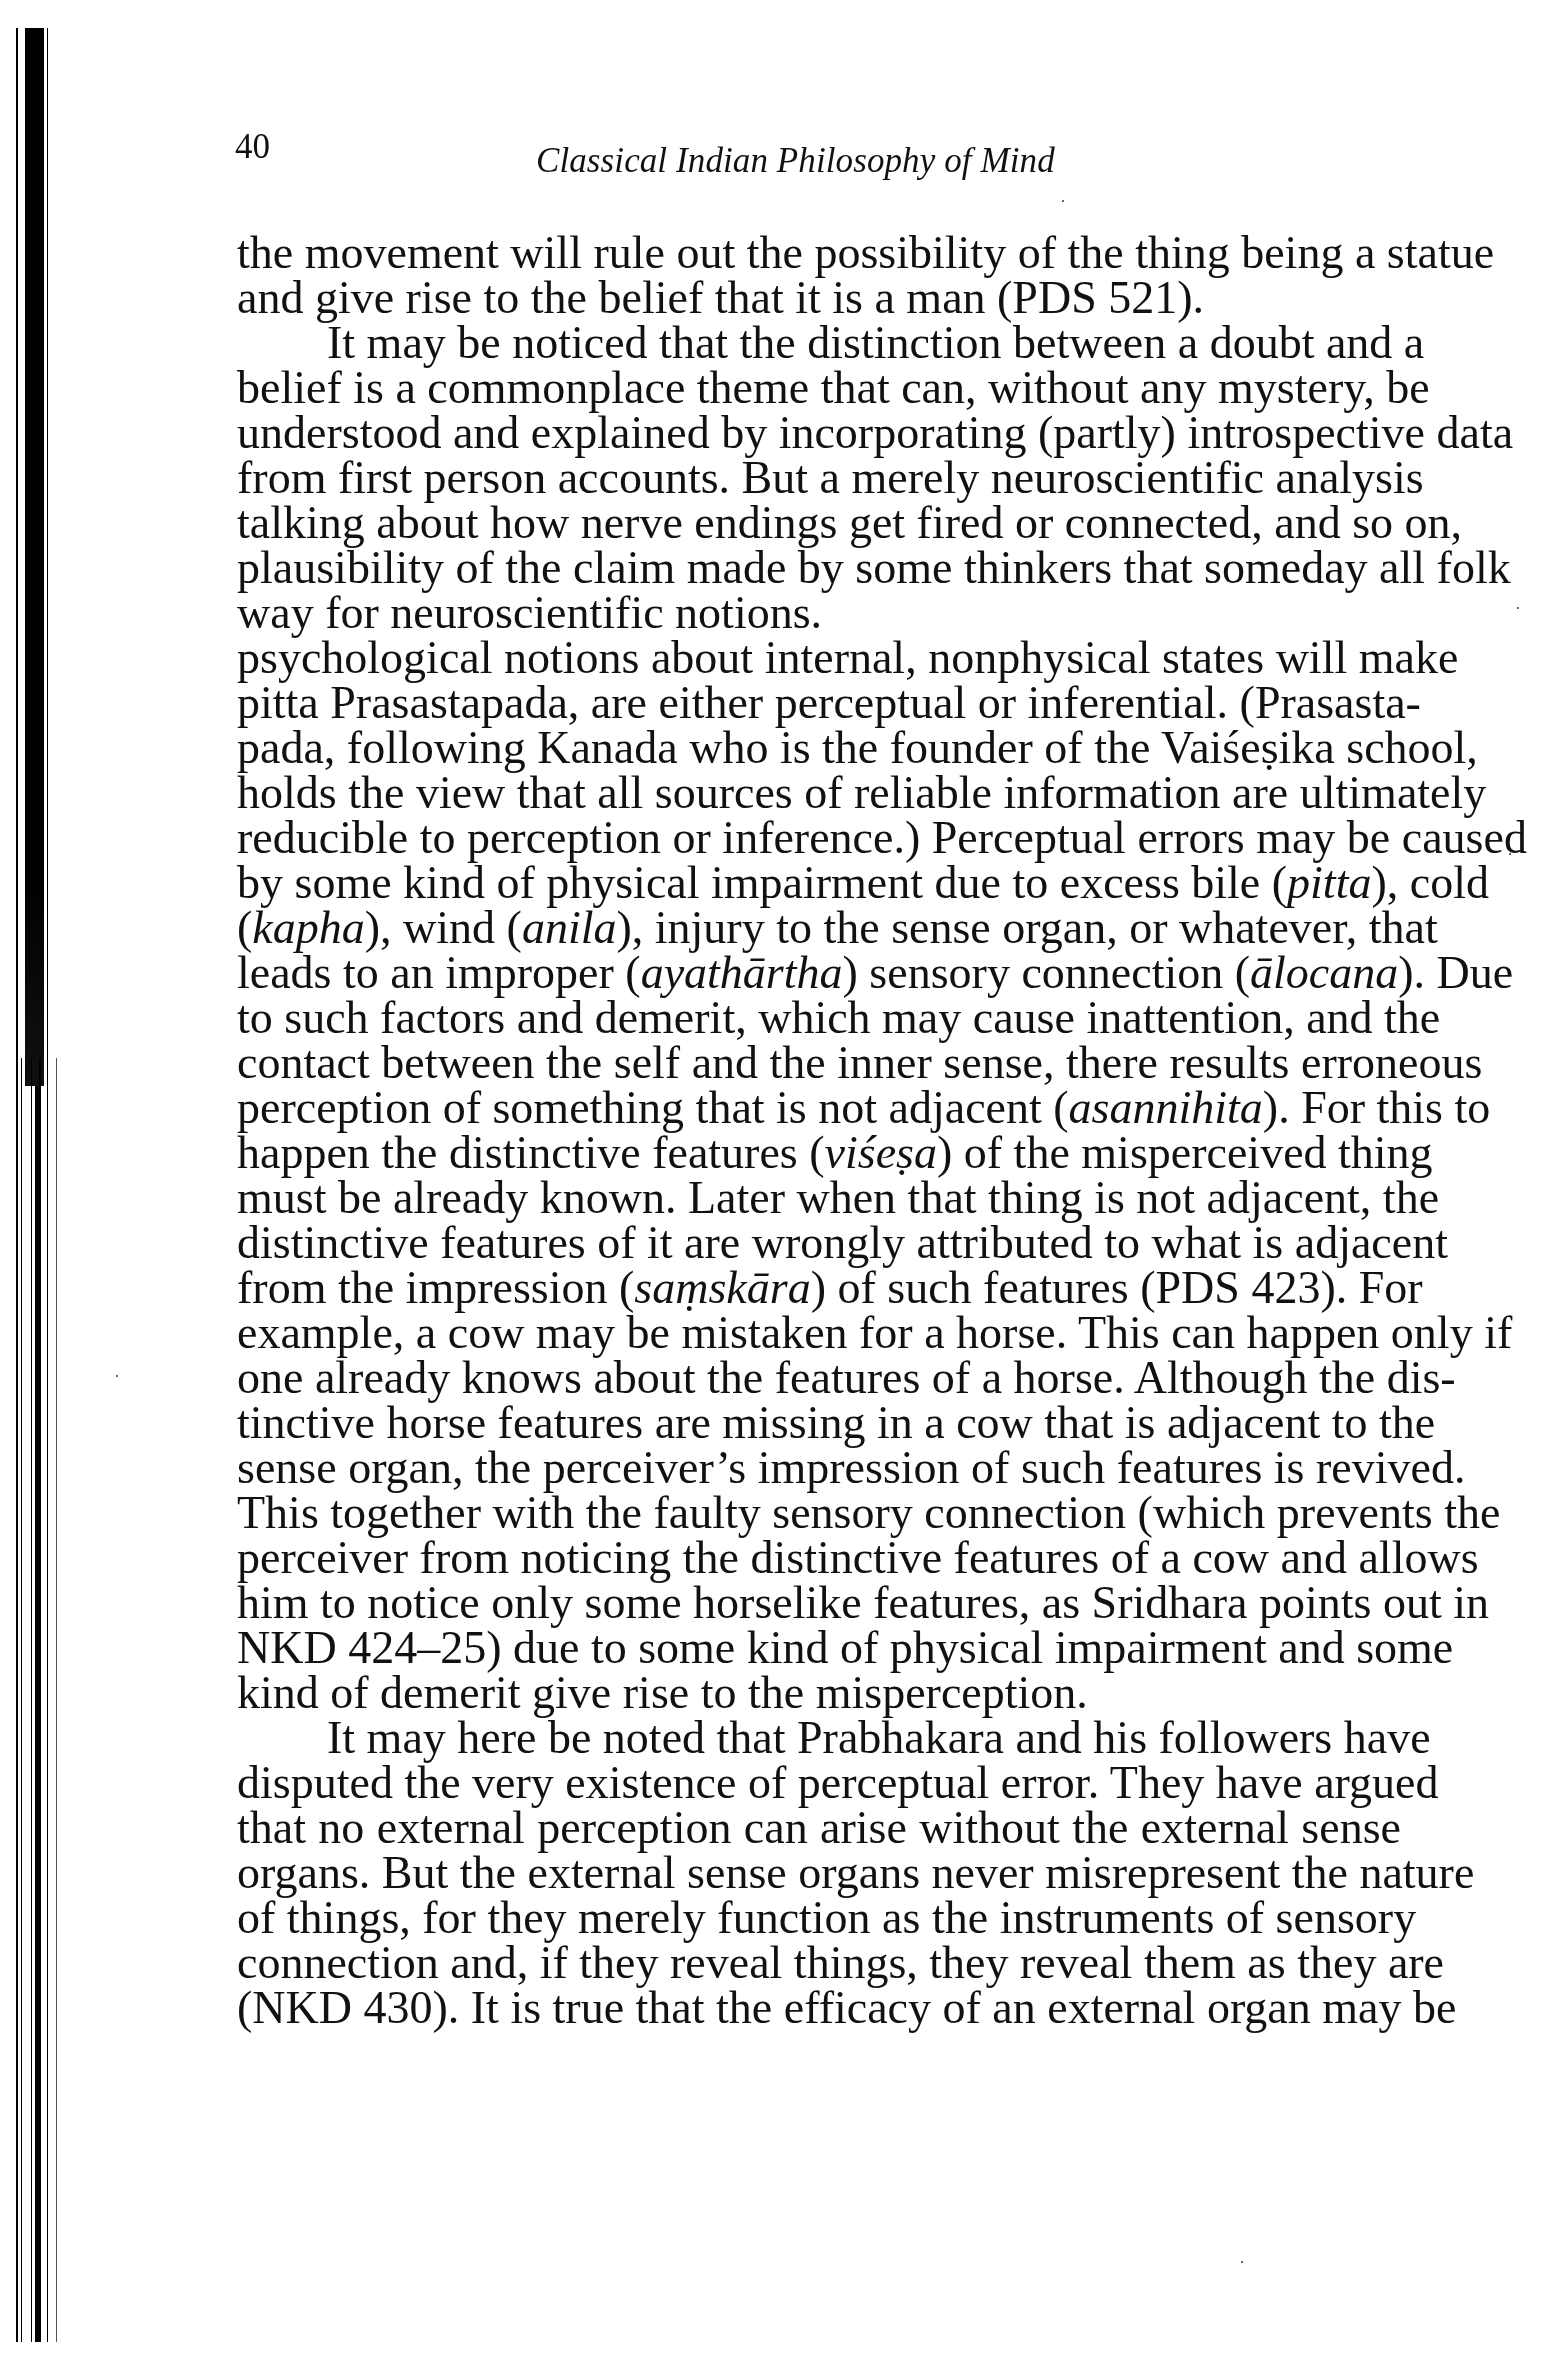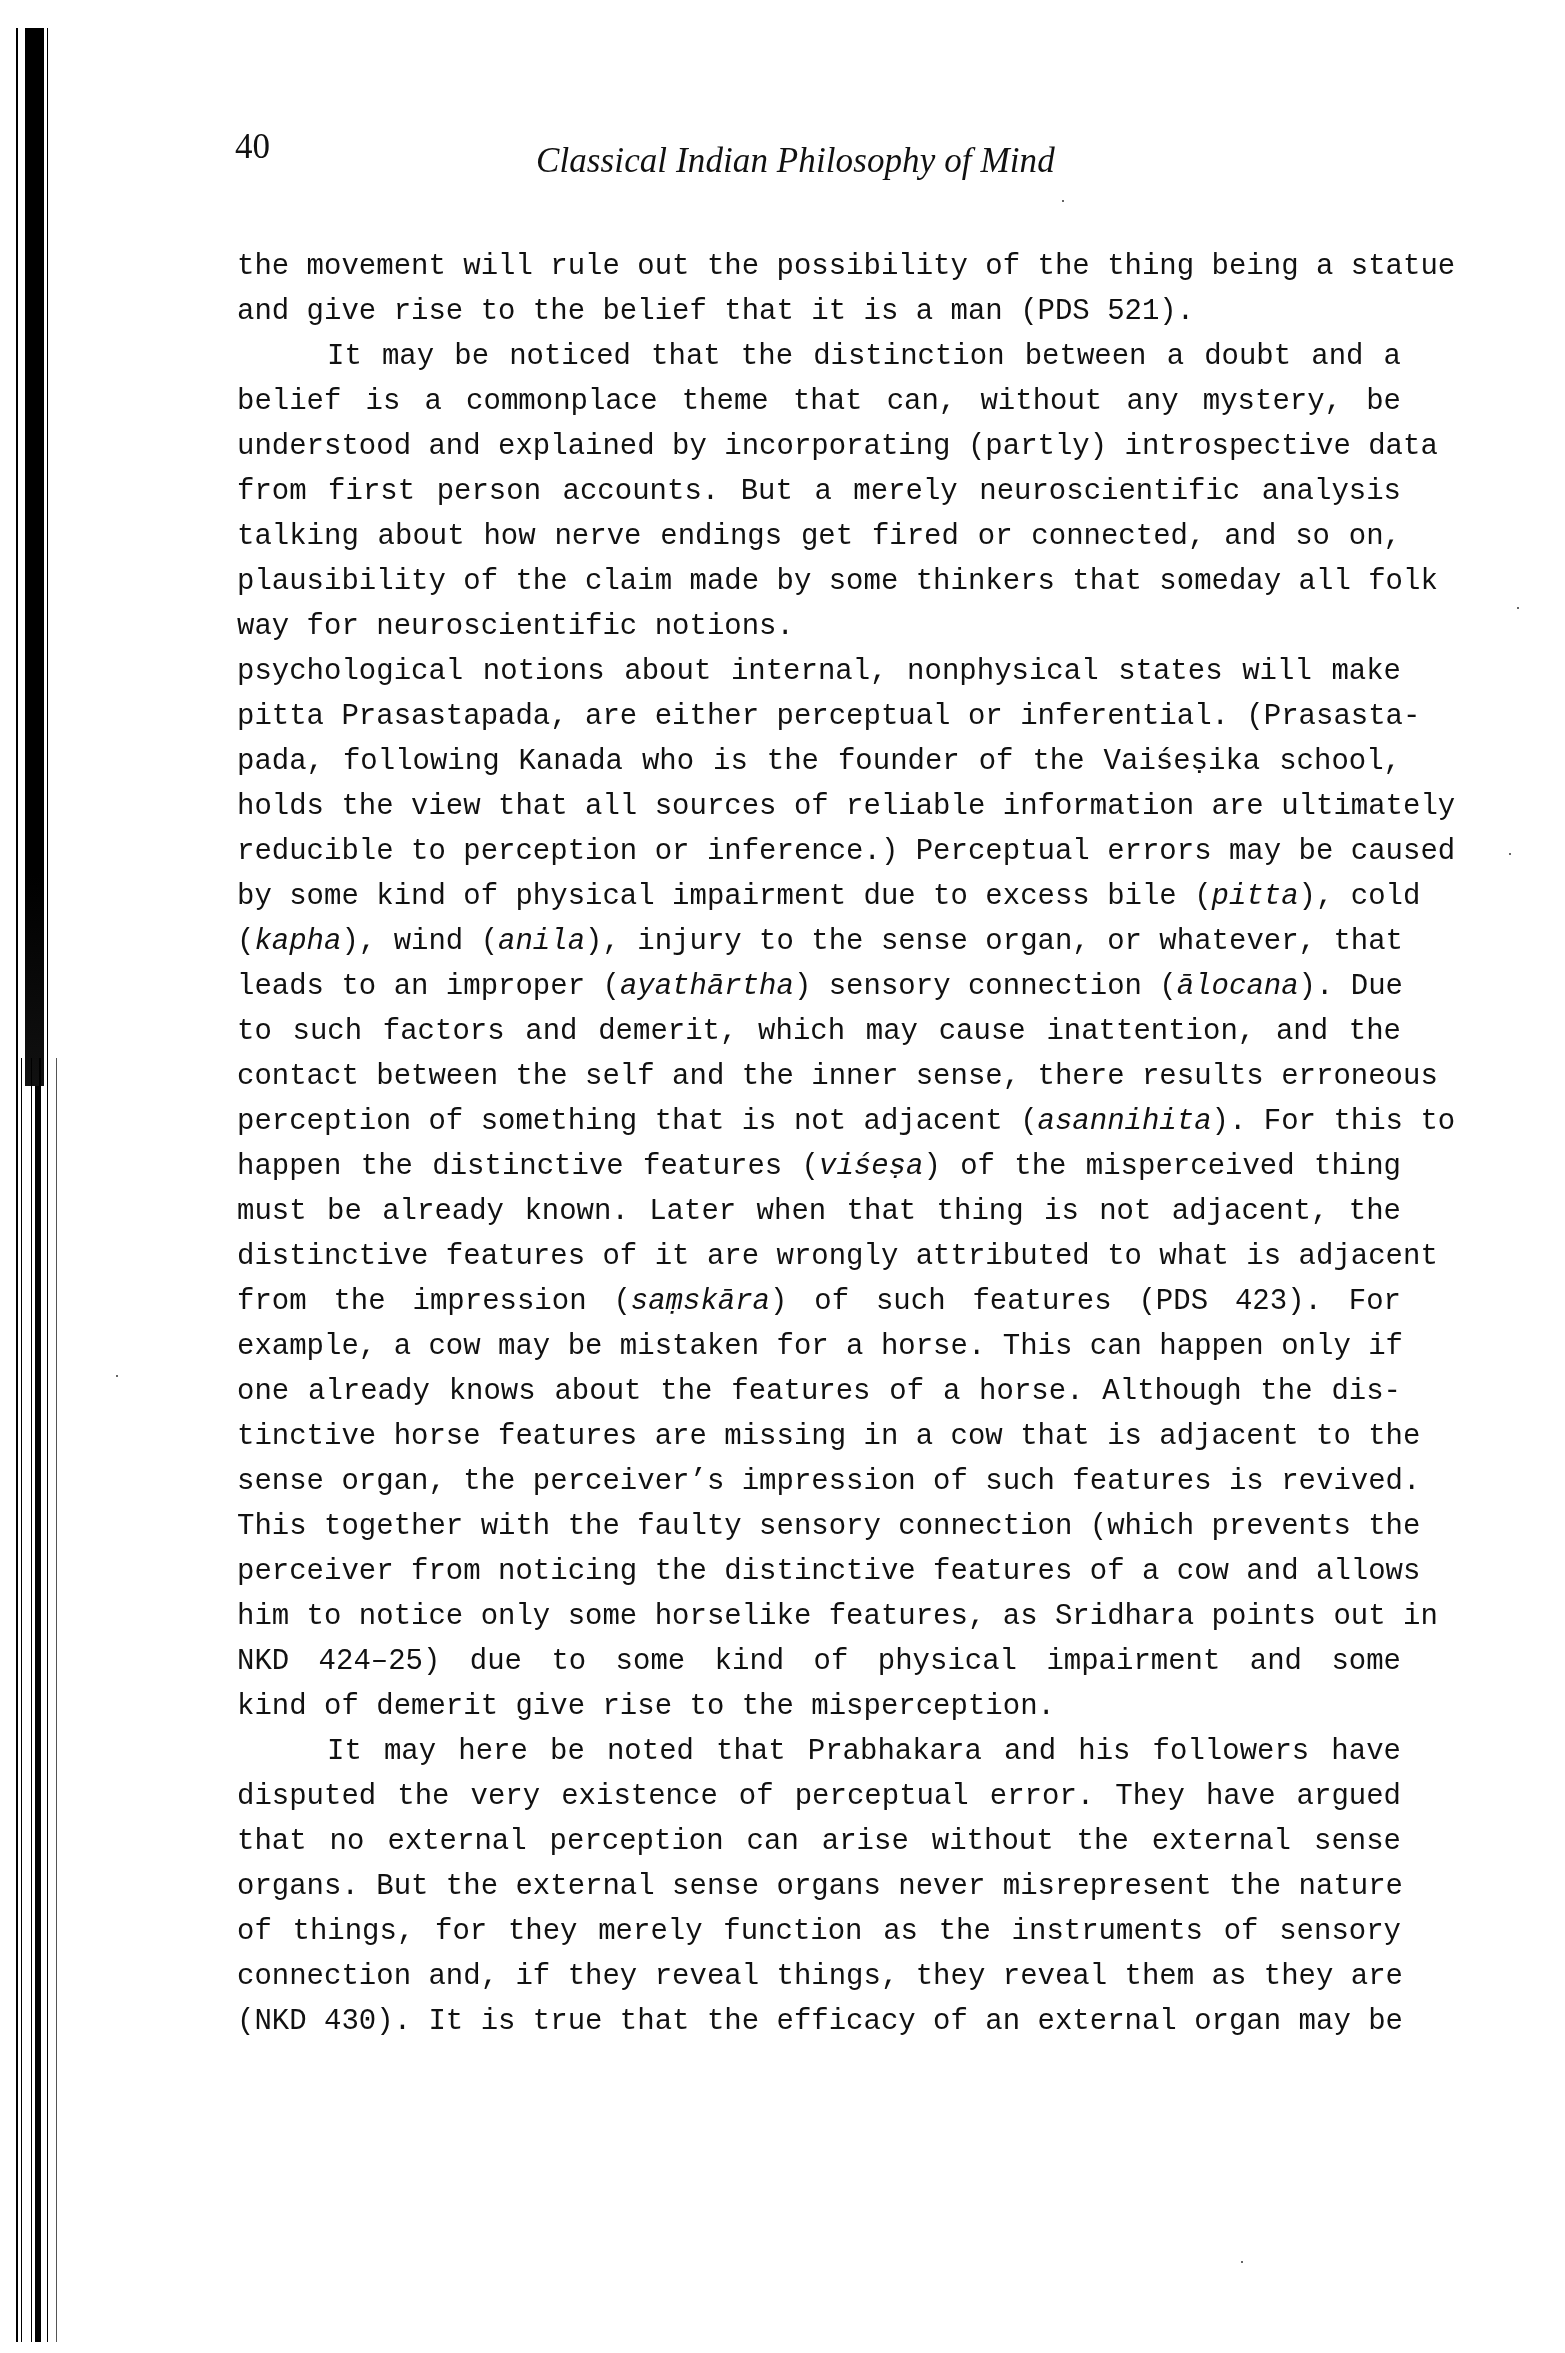--- a/index.html
+++ b/index.html
@@ -15,21 +15,21 @@
   .b3 { left: 47px; width: 1.4px; top: 28px; height: 2314px; }
   .b4 { left: 21px; width: 1.4px; top: 1058px; height: 1284px; }
   .b5 { left: 39px; width: 2.1px; top: 1058px; height: 1284px; }
   .b6 { left: 31px; width: 1.4px; top: 1058px; height: 1284px; }
   .b7 { left: 56px; width: 0.7px; top: 1058px; height: 1284px; background:#555; }
 
   .running-head { position: absolute; left: 0; top: 0; width: 1566px; height: 183px; }
   .folio { position: absolute; left: 235px; top: 126px; font-family: "Liberation Serif", serif; font-size: 35px; line-height: 42px; color: #111; }
   .running-title { position: absolute; left: 536px; top: 124px; font-family: "Liberation Serif", serif; font-style: italic; font-size: 35px; line-height: 42px; color: #111; letter-spacing: 0.1px; margin-top: 16px; }
 
-  .body-text { position: absolute; left: 237px; top: 244px; width: 1164px; font-family: Liberation Mono, monospace; font-size: 29px; color: #111; }
+  .body-text { position: absolute; left: 237px; top: 230px; width: 1164px; font-family: Liberation Serif, serif; font-size: 46px; color: #111; }
   .line { height: 45px; line-height: 45px; white-space: nowrap; text-align: justify; text-align-last: justify; overflow: visible; }
   .line.last { text-align-last: left; }
   .line.indent { padding-left: 90px; }
   .line i { font-style: italic; }
 
   .speck { position: absolute; width: 2.1px; height: 2.1px; background: #333; border-radius: 50%; }
 </style>
 </head>
 <body>
 

